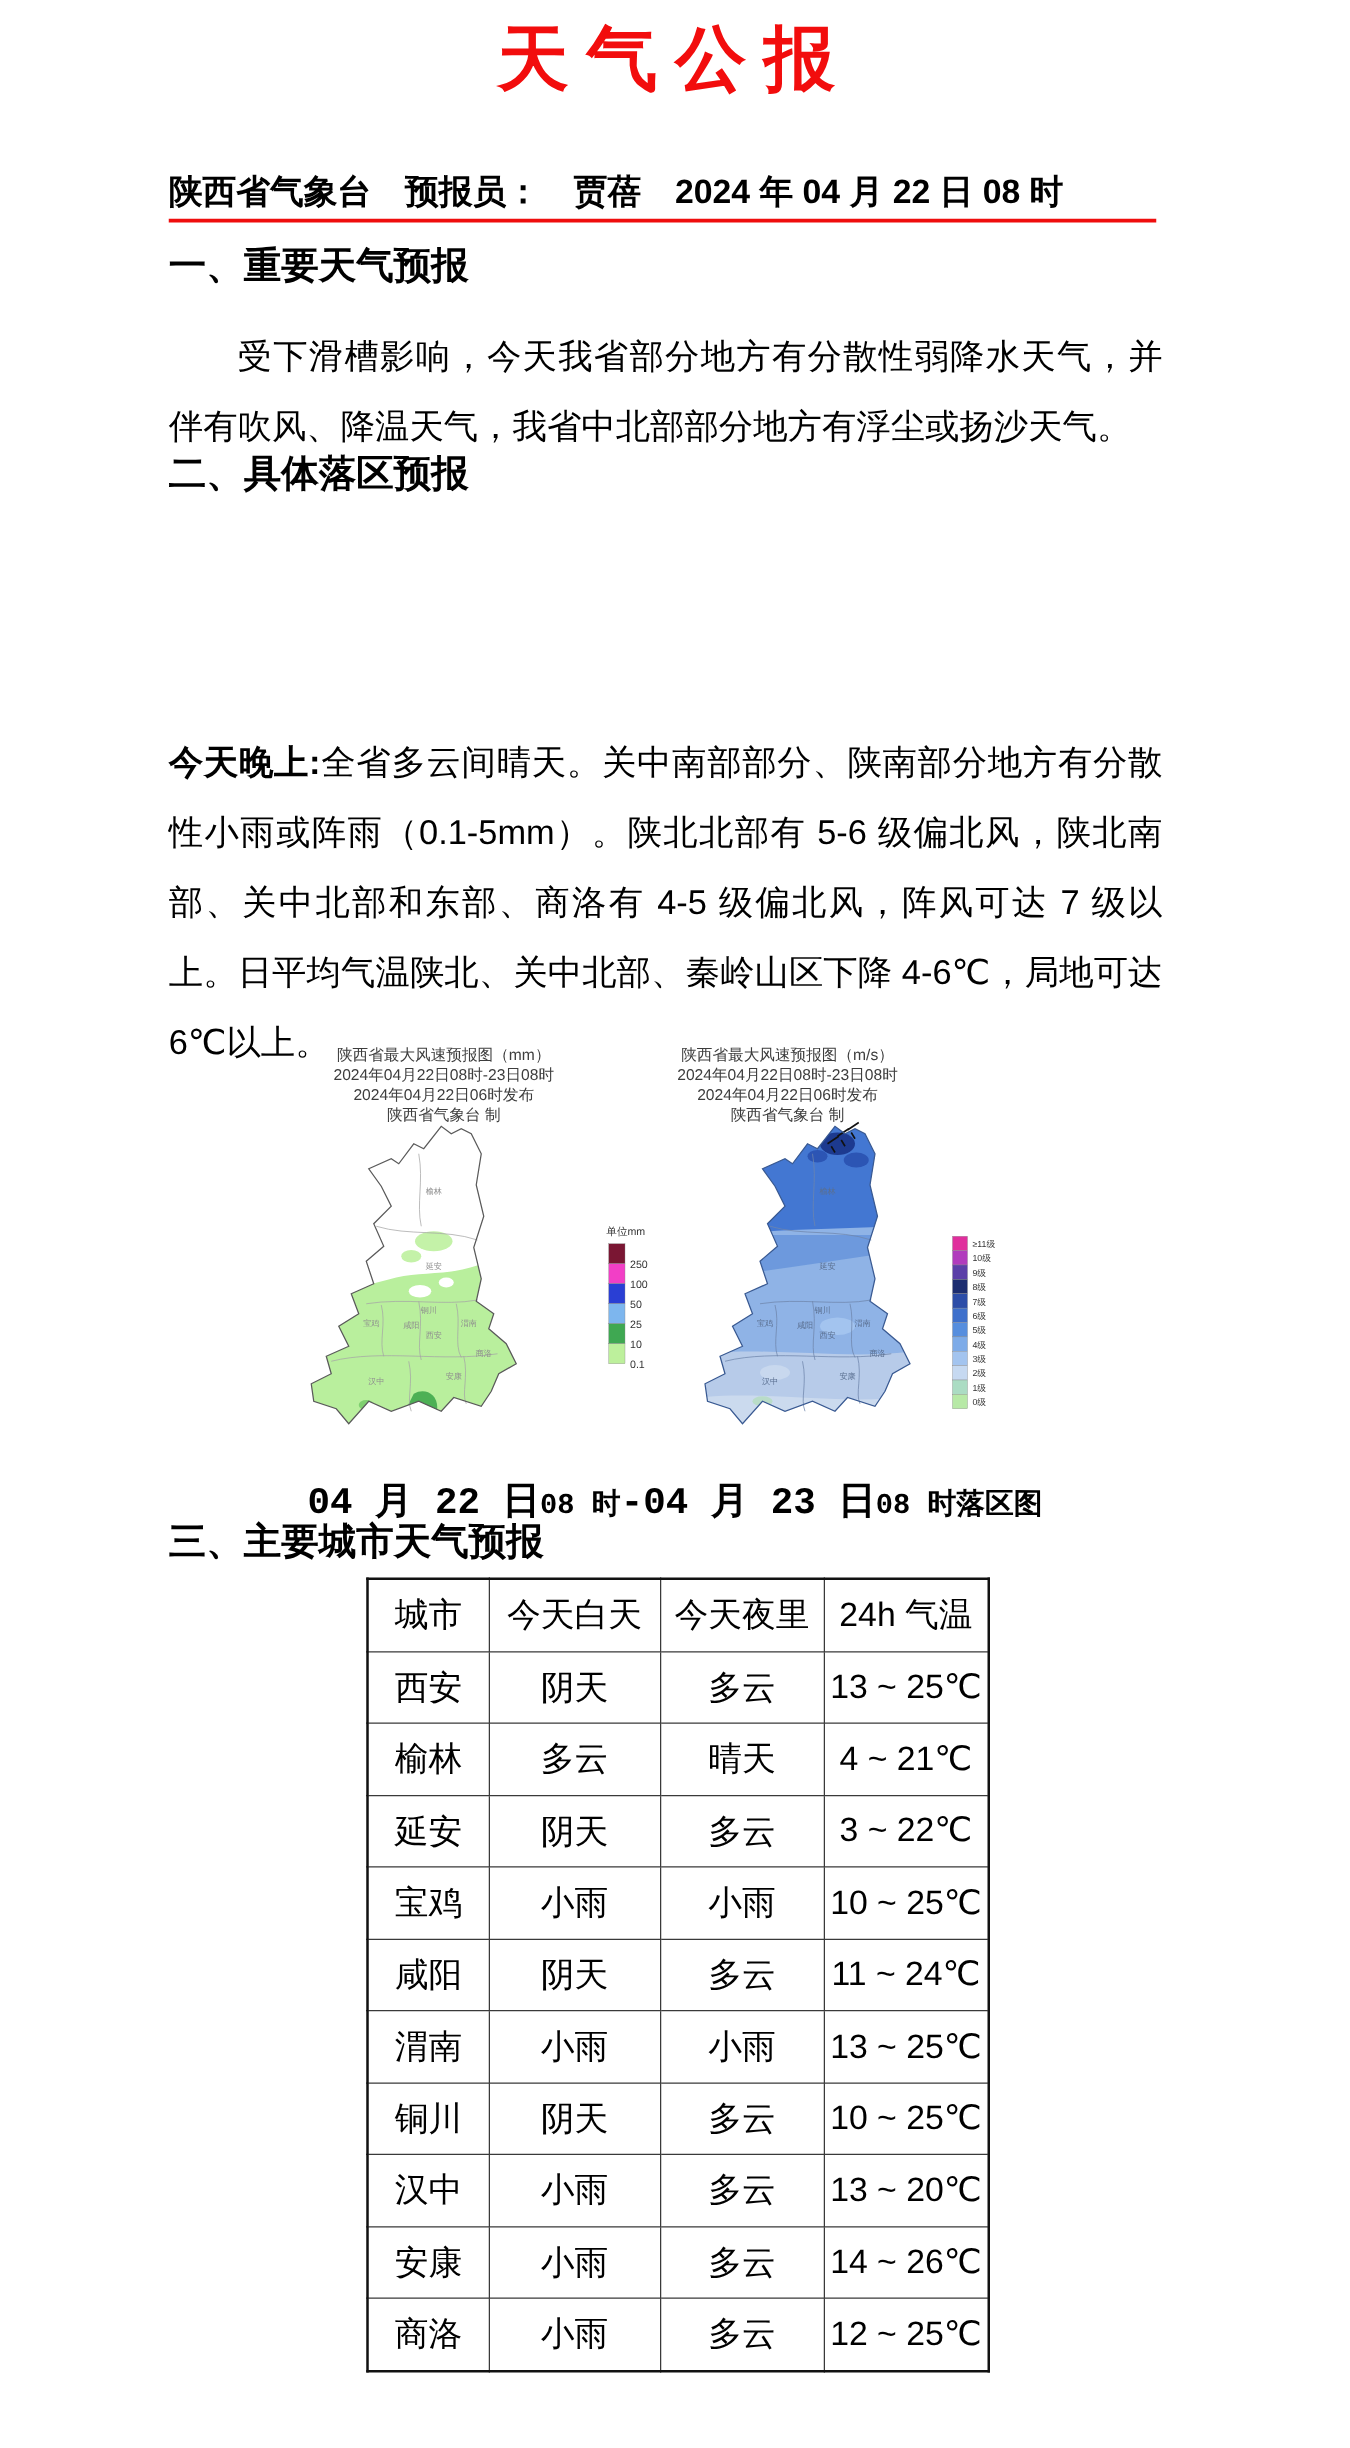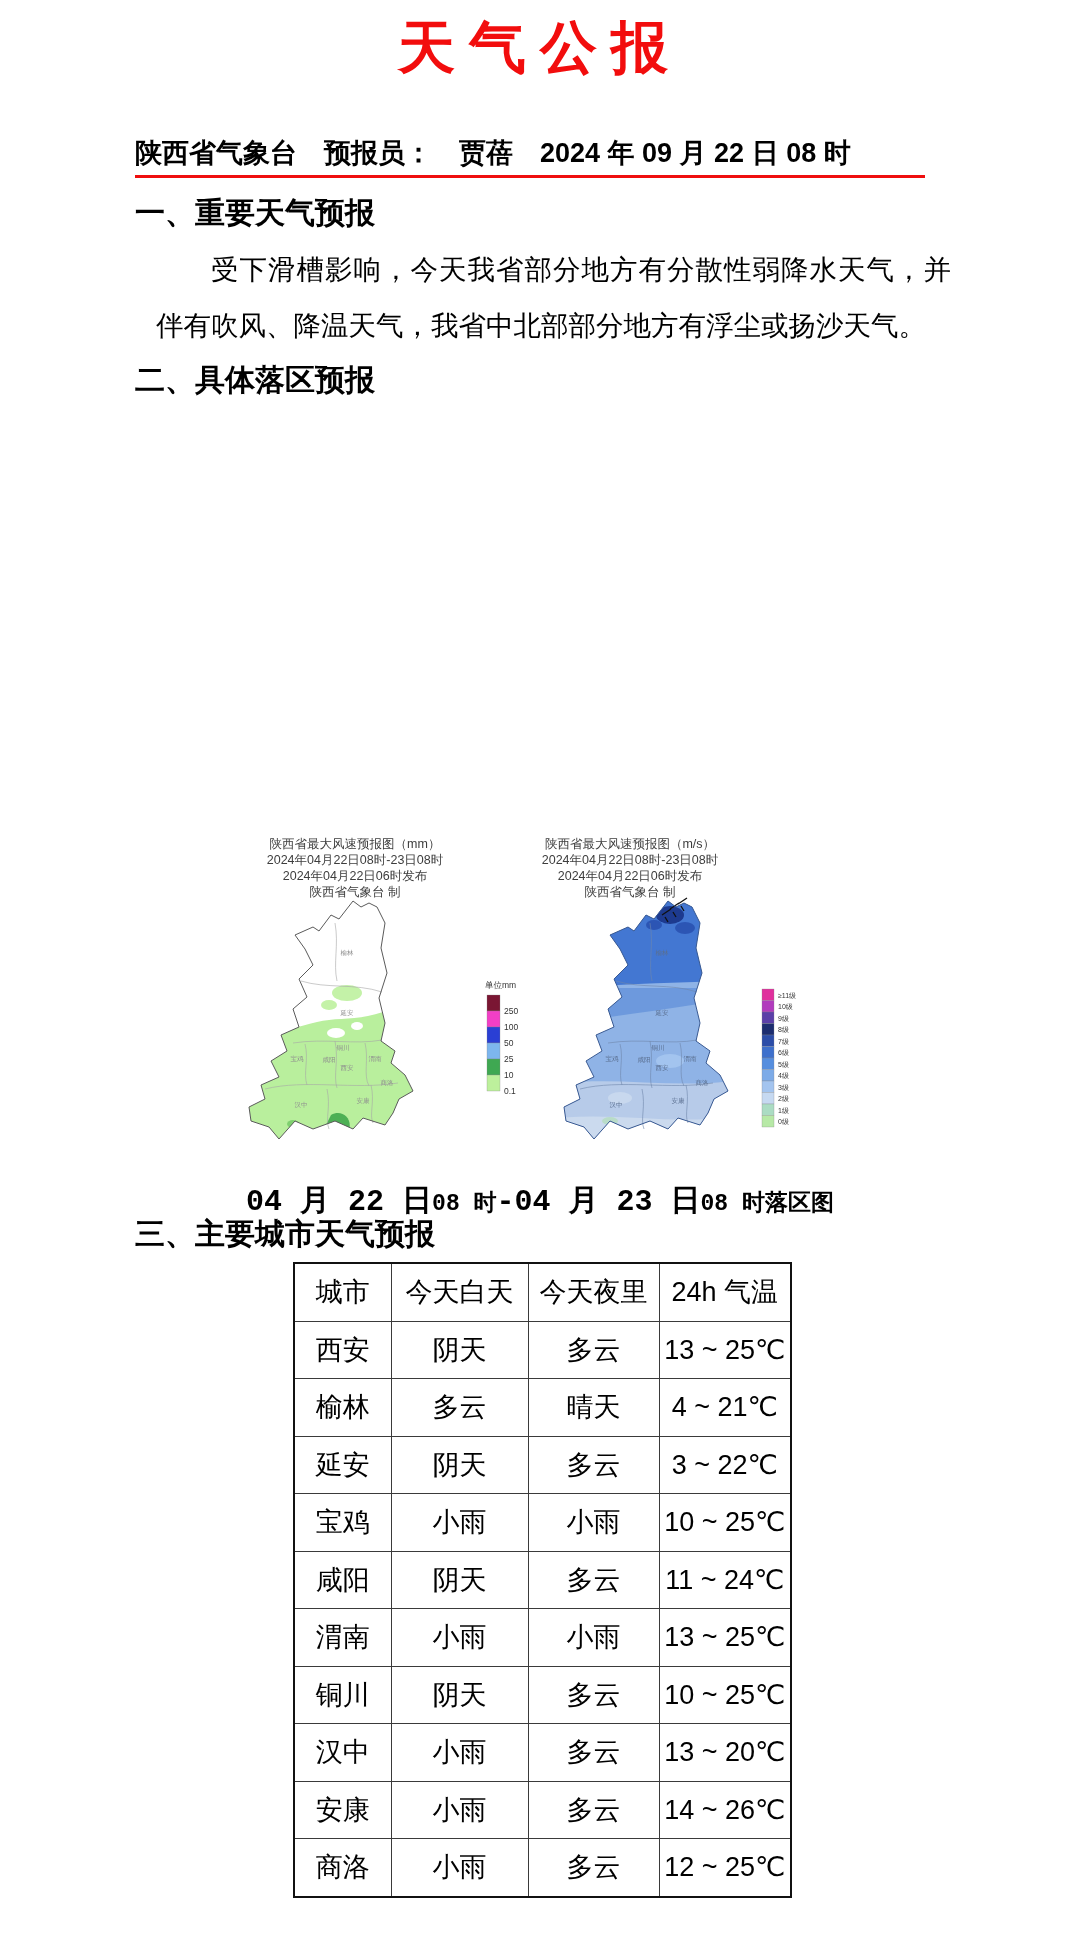--- a/index.html
+++ b/index.html
@@ -63,29 +63,30 @@
   .city-table col.c3{width:131px;}
   .city-table col.c4{width:132px;}
 </style>
 </head>
 <body>
 
 <div id="page">
 
   <div class="doc-title">天气公报</div>
 
-  <div class="publisher">陕西省气象台　预报员：　贾蓓　2024 年 09 月 22 日 08 时</div>
+  <div class="publisher">陕西省气象台　预报员：　贾蓓　2024 年 04 月 22 日 08 时</div>
 
   <div class="sec-heading" style="top:196px;">一、重要天气预报</div>
 
-  <div class="body-para indent" style="top:242px;margin-left:21px;">受下滑槽影响，今天我省部分地方有分散性弱降水天气，并伴有吹风、降温天气，我省中北部部分地方有浮尘或扬沙天气。</div>
+  <div class="body-para indent" style="top:257px;">受下滑槽影响，今天我省部分地方有分散性弱降水天气，并伴有吹风、降温天气，我省中北部部分地方有浮尘或扬沙天气。</div>
 
   <div class="sec-heading" style="top:363px;">二、具体落区预报</div>
 
 
+  <div class="body-para" style="top:582px;"><span class="lead">今天晚上:</span><span>全省多云间晴天。关中南部部分、陕南部分地方有分散性小雨或阵雨（0.1-5mm）。陕北北部有 5-6 级偏北风，陕北南部、关中北部和东部、商洛有 4-5 级偏北风，阵风可达 7 级以上。日平均气温陕北、关中北部、秦岭山区下降 4-6℃，局地可达 6℃以上。</span></div>
 
   <div class="map-title" id="map-title-left">
     <div>陕西省最大风速预报图（mm）</div>
     <div>2024年04月22日08时-23日08时</div>
     <div>2024年04月22日06时发布</div>
     <div>陕西省气象台 制</div>
   </div>
   <div class="map-title" id="map-title-right">
     <div>陕西省最大风速预报图（m/s）</div>
     <div>2024年04月22日08时-23日08时</div>

